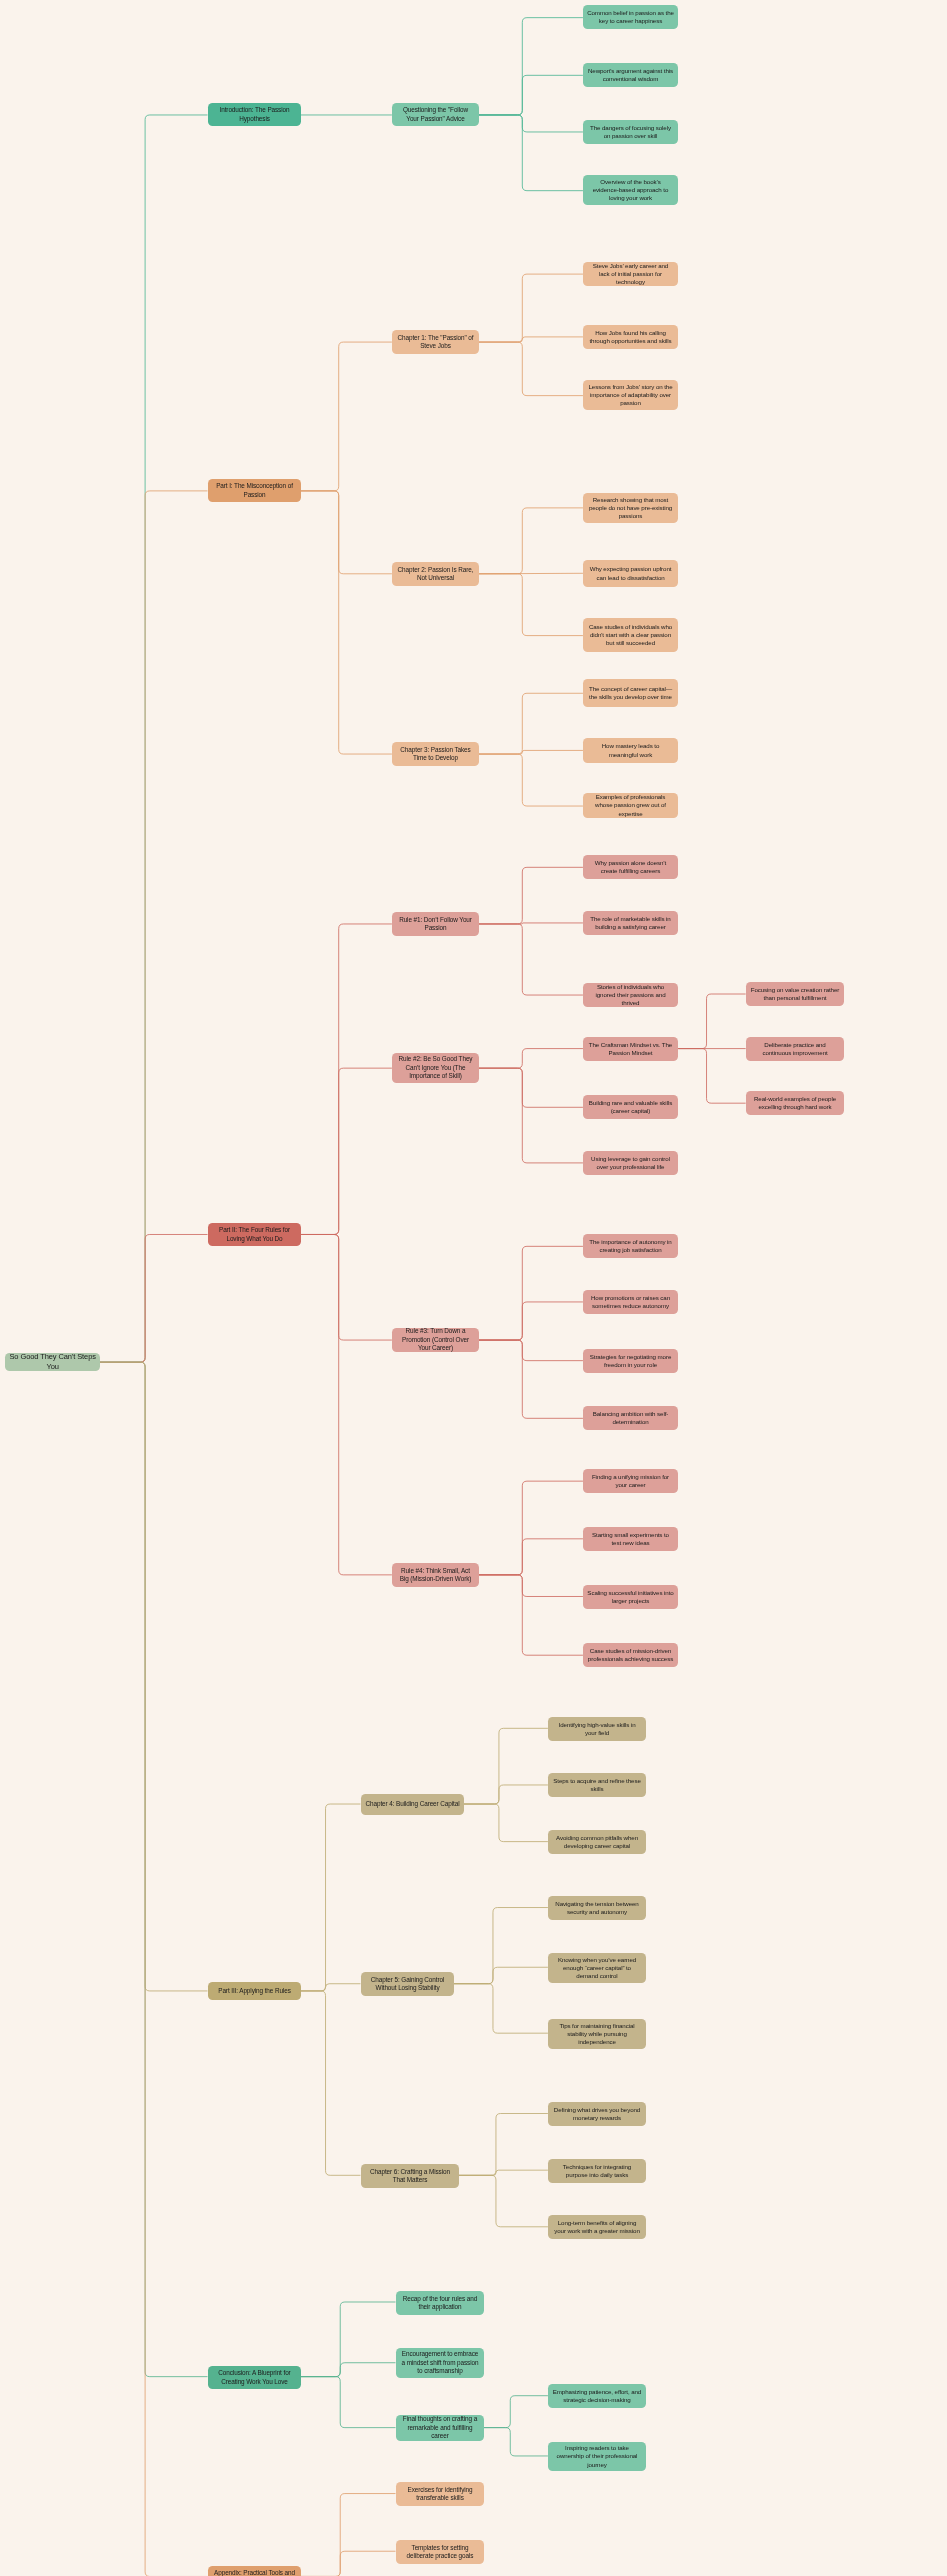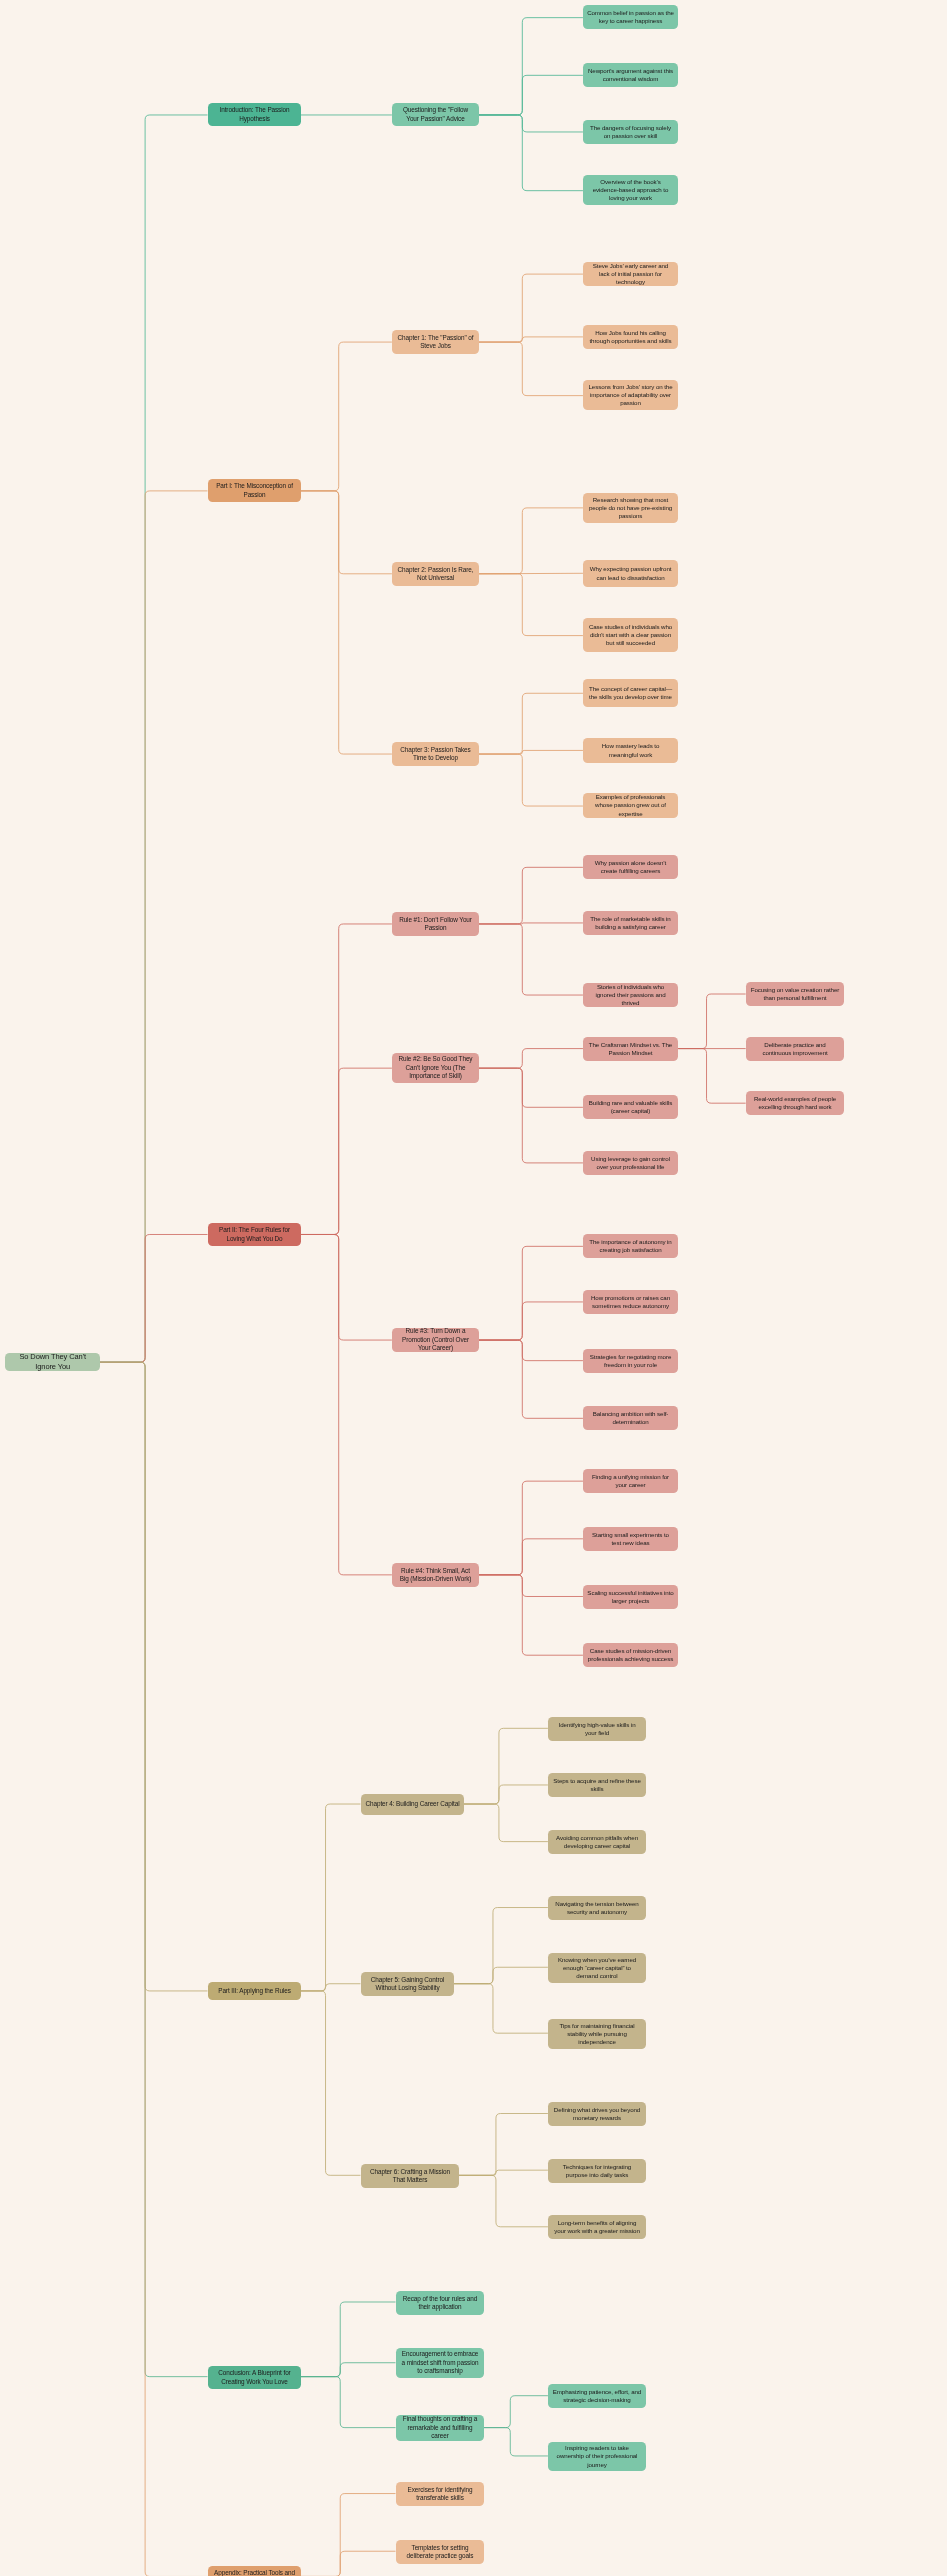--- a/index.html
+++ b/index.html
@@ -98,21 +98,21 @@
       <path d="M 583 4614 L 651.7 4614 Q 660.7 4614 660.7 4605 L 660.7 4596 Q 660.7 4587 669.7 4587 L 768 4587" fill="none" stroke="#55b28f" stroke-width="1.6"></path>
       <path d="M 583 4614 L 651.7 4614 Q 660.7 4614 660.7 4623 L 660.7 4704 Q 660.7 4713 669.7 4713 L 768 4713" fill="none" stroke="#55b28f" stroke-width="1.6"></path>
       <path d="M 938 4713 L 981.92 4713 Q 990.92 4713 990.92 4704 L 990.92 4660 Q 990.92 4651 999.92 4651 L 1064 4651" fill="none" stroke="#55b28f" stroke-width="1.6"></path>
       <path d="M 938 4713 L 981.92 4713 Q 990.92 4713 990.92 4722 L 990.92 4759 Q 990.92 4768 999.92 4768 L 1064 4768" fill="none" stroke="#55b28f" stroke-width="1.6"></path>
       <path d="M 583 5002 L 651.7 5002 Q 660.7 5002 660.7 4993 L 660.7 4850 Q 660.7 4841 669.7 4841 L 768 4841" fill="none" stroke="#df9f6d" stroke-width="1.6"></path>
       <path d="M 583 5002 L 651.7 5002 Q 660.7 5002 660.7 4993 L 660.7 4962 Q 660.7 4953 669.7 4953 L 768 4953" fill="none" stroke="#df9f6d" stroke-width="1.6"></path>
       <path d="M 583 5002 L 651.7 5002 Q 660.7 5002 660.7 5011 L 660.7 5050 Q 660.7 5059 669.7 5059 L 768 5059" fill="none" stroke="#df9f6d" stroke-width="1.6"></path>
       <path d="M 583 5002 L 651.7 5002 Q 660.7 5002 660.7 5011 L 660.7 5162 Q 660.7 5171 669.7 5171 L 768 5171" fill="none" stroke="#df9f6d" stroke-width="1.6"></path>
     </svg>
 <div class="node lvl-root" style="left: 5.2px; top: 1353px; width: 95px; height: 17.5px; background: rgb(174, 200, 171);">
-      <span>So Down They Can't Ignore You</span>
+      <span>So Good They Can't Steps You</span>
     </div>
     <div class="node lvl-1" style="left: 208px; top: 103px; width: 93px; height: 23px; background: rgb(76, 180, 147);">
       <span>Introduction: The Passion Hypothesis</span>
     </div>
     <div class="node lvl-2" style="left: 392px; top: 103px; width: 87px; height: 23px; background: rgb(124, 198, 168);">
       <span>Questioning the "Follow Your Passion" Advice</span>
     </div>
     <div class="node lvl-3" style="left: 583px; top: 5.2px; width: 95px; height: 24px; background: rgb(124, 198, 168);">
       <span>Common belief in passion as the key to career happiness</span>
     </div>

